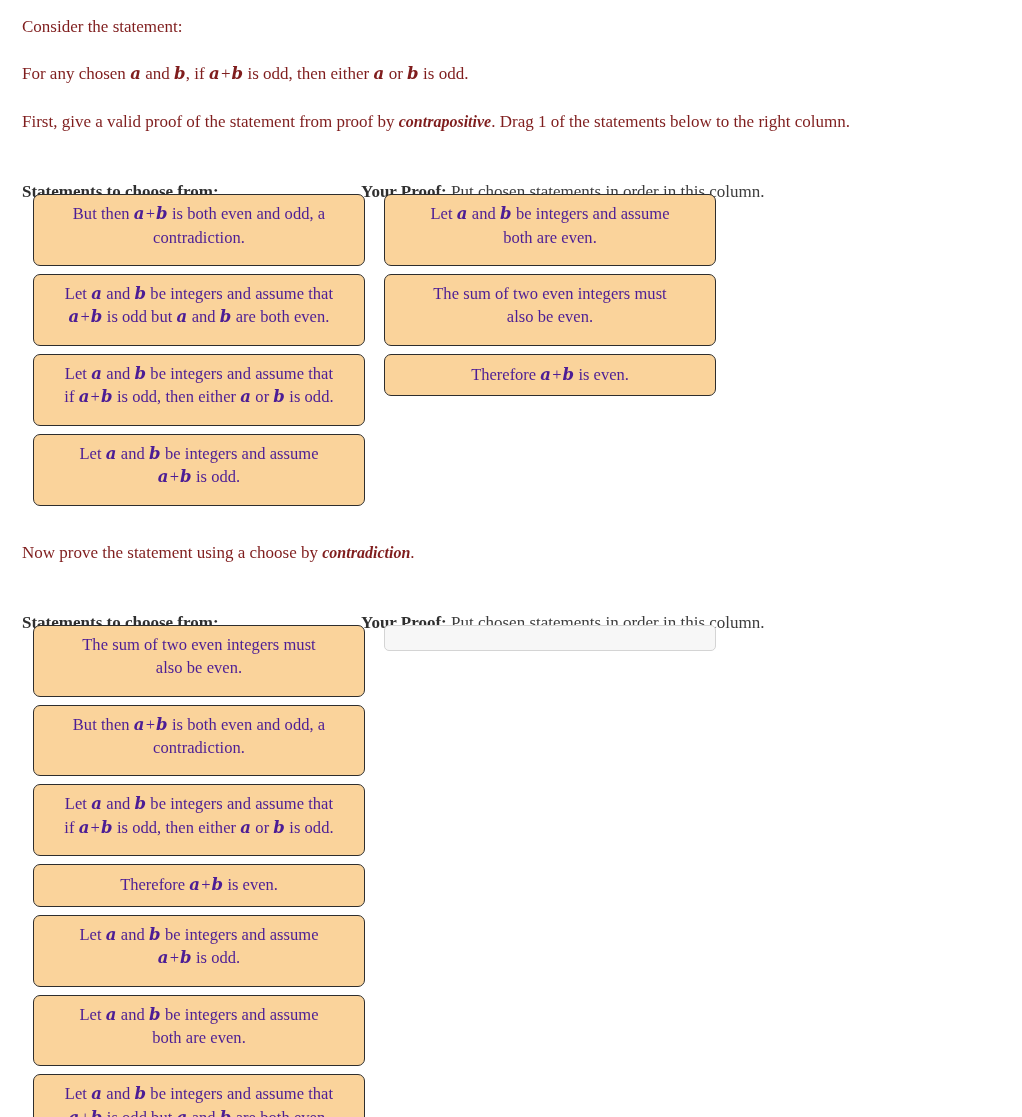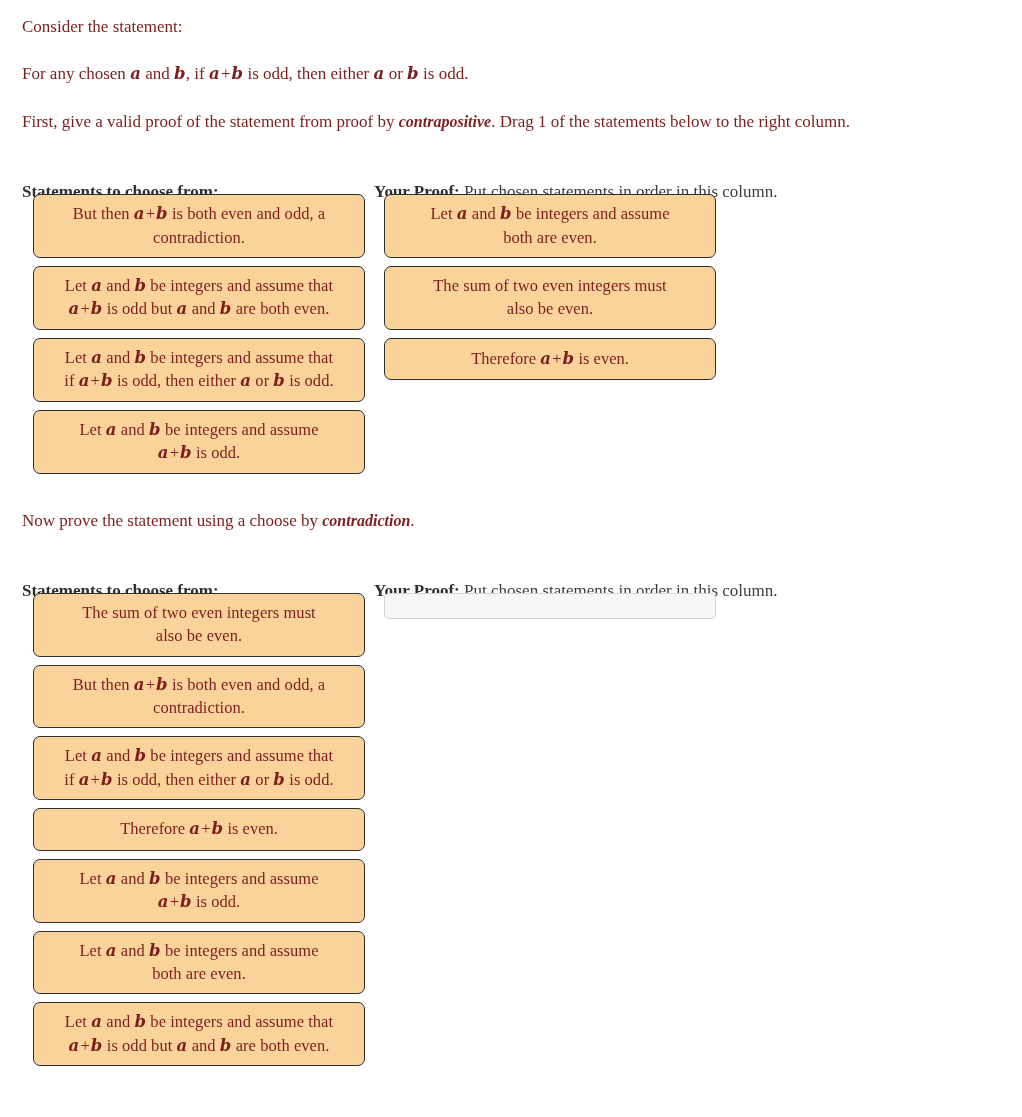--- a/index.html
+++ b/index.html
@@ -59,47 +59,47 @@
   }
   .head {
     position: absolute;
     top: 0;
     font-size: 17px;
     color: #3d3d3d;
     white-space: nowrap;
     margin-top: 24px;
   }
   .head.left  { left: 0px; }
-  .head.right { left: 352px; }
+  .head.right { left: 339px; }
   .head b { font-weight: bold; color: #2f2f2f; }
 
   .columns {
     position: relative;
     display: flex;
     align-items: flex-start;
   }
   .col {
     width: 332px;
   }
   .col.left  { margin-left: 11px; }
   .col.right { margin-left: 19px; }
 
   
   .tile {
     box-sizing: border-box;
     width: 332px;
     background: #fad39b;
     border: 1px solid #2e2e2e;
     border-radius: 7px;
-    padding: 7px 9px 8px 9px;
+    padding: 7px 9px 16px 9px;
     margin-bottom: 8px;
     text-align: center;
     font-size: 16.5px;
     line-height: 1.42;
-    color: #7f1d1d;
+    color: #4c1d95;
     cursor: move;
     user-select: none;
   }
   .tile.single { padding-top: 8px; padding-bottom: 9px; }
 
   .tile .line { display: block; white-space: nowrap; }
 
   
   .tile.wide .line { letter-spacing: 0.05px; }
 

